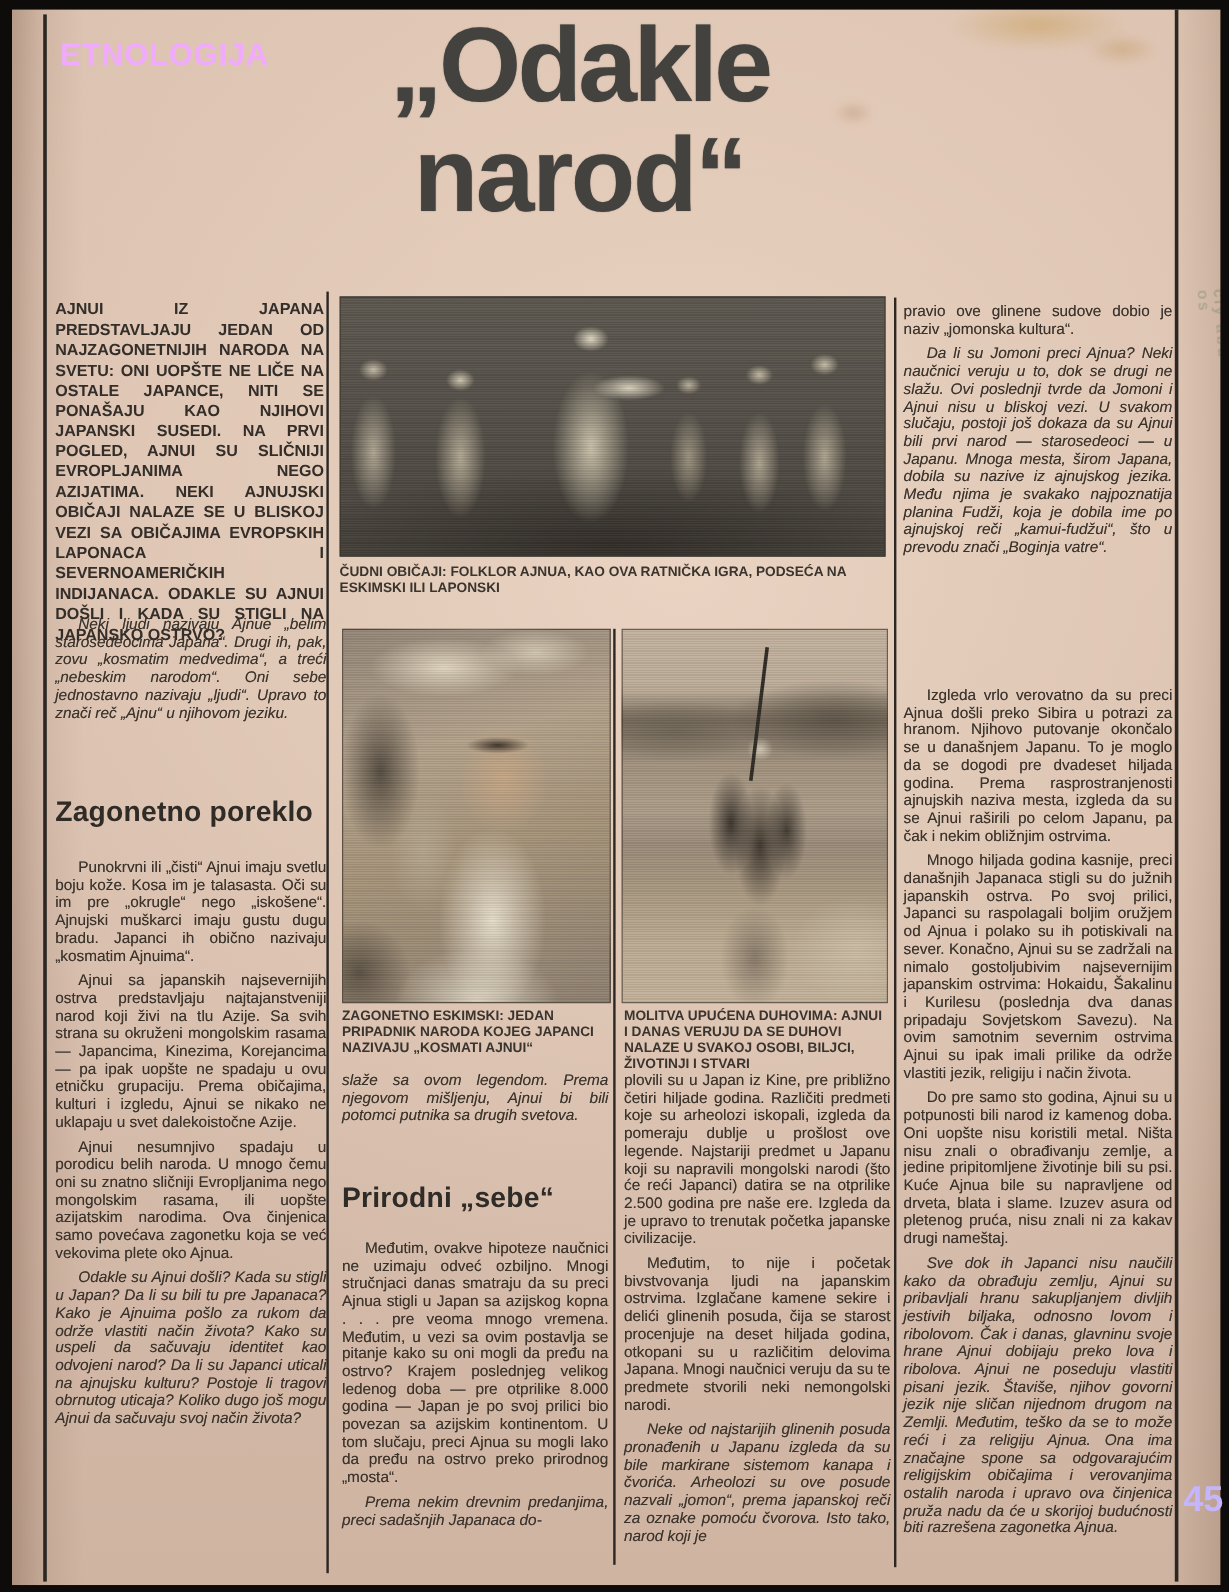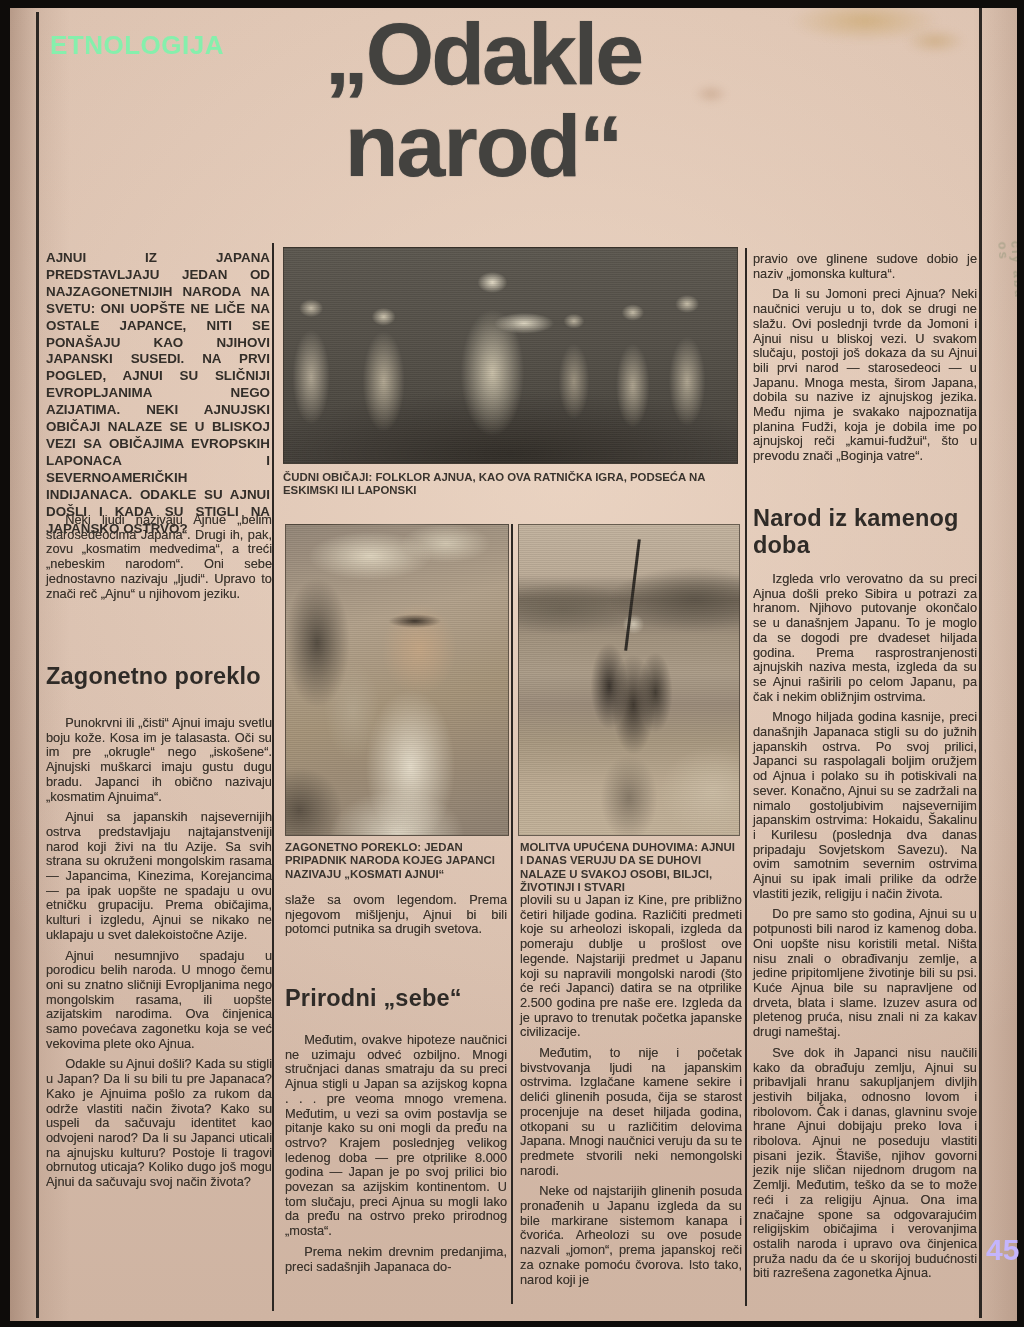--- a/index.html
+++ b/index.html
@@ -9,21 +9,21 @@
          background:
            radial-gradient(120% 90% at 55% 35%, rgba(248,228,210,.55) 0%, rgba(248,228,210,0) 60%),
            linear-gradient(90deg, rgba(96,62,44,.30) 0px, rgba(96,62,44,.10) 26px, rgba(96,62,44,0) 60px),
            linear-gradient(270deg, rgba(96,62,44,.18) 0px, rgba(96,62,44,0) 45px),
            linear-gradient(180deg,#dcc2b0 0%,#d9bfae 30%,#d5bbaa 65%,#cfb4a2 100%);}
   .edge{position:absolute;background:#0e0c0a;}
   .rule{position:absolute;background:#2c2723;}
 
   .stain{position:absolute;border-radius:50%;filter:blur(3px);}
 
-  .sec-label{position:absolute;font-weight:bold;font-size:26px;letter-spacing:.5px;color:#86efac;}
+  .sec-label{position:absolute;font-weight:bold;font-size:26px;letter-spacing:.5px;color:#f0abfc;}
   .kicker{position:absolute;font-weight:bold;font-size:20px;line-height:23px;color:#2f2c28;width:210px;}
   .bigtitle{position:absolute;left:278px;top:8px;width:410px;text-align:center;
             font-weight:bold;font-size:88px;line-height:92px;letter-spacing:-3px;color:#43423f;
             text-shadow:0 0 1px rgba(67,66,63,.6);}
   .bigtitle .l2{letter-spacing:-2px;}
 
   .lead{position:absolute;left:46px;top:250px;width:224px;
         font-weight:bold;font-size:13.4px;line-height:16.9px;color:#332e29;
         text-align:justify;}
 
@@ -33,21 +33,21 @@
         pointer-events:none;}
   .stick{position:absolute;background:#2e2a25;}
 
   .caption{position:absolute;font-weight:bold;font-size:11.4px;line-height:13.4px;
            color:#3a342e;}
 
   .col{position:absolute;text-align:justify;color:#3a332c;font-size:12.8px;line-height:14.7px;
        text-shadow:0 0 .4px rgba(58,51,44,.55);}
   .col p{margin:0 0 6px 0;}
   .col p.ind{text-indent:1.5em;}
-  .col p:last-child{margin-bottom:0;}
+  .col p:last-child{margin-bottom:0;font-style:italic;}
 
   .heading{position:absolute;font-weight:bold;font-size:23.5px;line-height:27px;color:#2f2b27;
            letter-spacing:.2px;}
 
   .pagenum{position:absolute;font-weight:bold;font-size:30px;color:#c4b5fd;}
 
   .ink-bleed{position:absolute;opacity:.30;transform:rotate(86deg);color:#5d7a55;
              font-size:13px;line-height:13px;letter-spacing:2px;filter:blur(.6px);font-weight:bold;}
 </style>
 </head>
@@ -105,21 +105,21 @@
          radial-gradient(86px 34px at 38% 10%, rgba(226,216,194,.95), rgba(226,216,194,0) 72%),
          radial-gradient(60px 26px at 72% 6%, rgba(218,208,186,.85), rgba(218,208,186,0) 75%),
          radial-gradient(46px 90px at 14% 38%, rgba(60,54,46,.80), rgba(60,54,46,0) 72%),
          radial-gradient(40px 70px at 30% 60%, rgba(190,178,156,.55), rgba(190,178,156,0) 70%),
          radial-gradient(34px 9px at 58% 31%, rgba(40,33,27,.85), rgba(40,33,27,0) 78%),
          radial-gradient(52px 64px at 60% 40%, rgba(198,166,132,.9), rgba(198,166,132,0) 72%),
          radial-gradient(64px 110px at 56% 78%, rgba(232,224,206,.95), rgba(232,224,206,0) 70%),
          radial-gradient(90px 60px at 50% 100%, rgba(226,218,200,.9), rgba(226,218,200,0) 75%),
          radial-gradient(60px 60px at 6% 92%, rgba(70,62,52,.75), rgba(70,62,52,0) 72%),
          linear-gradient(165deg,#938678 0%,#b2a18b 32%,#a59379 58%,#8e8071 100%);"></div>
-  <div class="caption" style="left:285px;top:841px;width:212px;">ZAGONETNO POREKLO: JEDAN PRIPADNIK NARODA KOJEG JAPANCI NAZIVAJU „KOSMATI AJNUI“</div>
+  <div class="caption" style="left:285px;top:841px;width:212px;">ZAGONETNO ESKIMSKI: JEDAN PRIPADNIK NARODA KOJEG JAPANCI NAZIVAJU „KOSMATI AJNUI“</div>
 
   <div class="photo" style="left:518px;top:524px;width:222px;height:312px;
        background:
          radial-gradient(120px 46px at 80% 24%, rgba(88,80,68,.85), rgba(88,80,68,0) 72%),
          radial-gradient(110px 36px at 20% 27%, rgba(104,95,80,.75), rgba(104,95,80,0) 72%),
          radial-gradient(26px 60px at 41% 52%, rgba(52,46,40,.95), rgba(52,46,40,0) 72%),
          radial-gradient(30px 70px at 52% 58%, rgba(58,51,43,.95), rgba(58,51,43,0) 72%),
          radial-gradient(14px 13px at 52% 32%, rgba(214,205,186,.9), rgba(214,205,186,0) 78%),
          radial-gradient(24px 56px at 62% 54%, rgba(56,50,42,.9), rgba(56,50,42,0) 72%),
          radial-gradient(40px 60px at 50% 88%, rgba(120,108,92,.8), rgba(120,108,92,0) 72%),
@@ -152,21 +152,20 @@
   <div class="col" style="left:520px;top:893px;width:222px;">
       <p class="para">plovili su u Japan iz Kine, pre približno četiri hiljade godina. Različiti predmeti koje su arheolozi iskopali, izgleda da pomeraju dublje u prošlost ove legende. Najstariji predmet u Japanu koji su napravili mongolski narodi (što će reći Japanci) datira se na otprilike 2.500 godina pre naše ere. Izgleda da je upravo to trenutak početka japanske civilizacije.</p>
       <p class="para ind">Međutim, to nije i početak bivstvovanja ljudi na japanskim ostrvima. Izglačane kamene sekire i delići glinenih posuda, čija se starost procenjuje na deset hiljada godina, otkopani su u različitim delovima Japana. Mnogi naučnici veruju da su te predmete stvorili neki nemongolski narodi.</p>
       <p class="para ind">Neke od najstarijih glinenih posuda pronađenih u Japanu izgleda da su bile markirane sistemom kanapa i čvorića. Arheolozi su ove posude nazvali „jomon“, prema japanskoj reči za oznake pomoću čvorova. Isto tako, narod koji je</p>
     </div>
 
   <div class="col" style="left:753px;top:252px;width:224px;">
       <p class="para">pravio ove glinene sudove dobio je naziv „jomonska kultura“.</p>
       <p class="para ind">Da li su Jomoni preci Ajnua? Neki naučnici veruju u to, dok se drugi ne slažu. Ovi poslednji tvrde da Jomoni i Ajnui nisu u bliskoj vezi. U svakom slučaju, postoji još dokaza da su Ajnui bili prvi narod — starosedeoci — u Japanu. Mnoga mesta, širom Japana, dobila su nazive iz ajnujskog jezika. Među njima je svakako najpoznatija planina Fudži, koja je dobila ime po ajnujskoj reči „kamui-fudžui“, što u prevodu znači „Boginja vatre“.</p>
     </div>
-  <div class="heading" style="left:753px;top:505px;width:224px;">Narod iz kamenog doba</div>
   <div class="col" style="left:753px;top:572px;width:224px;">
       <p class="para ind">Izgleda vrlo verovatno da su preci Ajnua došli preko Sibira u potrazi za hranom. Njihovo putovanje okončalo se u današnjem Japanu. To je moglo da se dogodi pre dvadeset hiljada godina. Prema rasprostranjenosti ajnujskih naziva mesta, izgleda da su se Ajnui raširili po celom Japanu, pa čak i nekim obližnjim ostrvima.</p>
       <p class="para ind">Mnogo hiljada godina kasnije, preci današnjih Japanaca stigli su do južnih japanskih ostrva. Po svoj prilici, Japanci su raspolagali boljim oružjem od Ajnua i polako su ih potiskivali na sever. Konačno, Ajnui su se zadržali na nimalo gostoljubivim najsevernijim japanskim ostrvima: Hokaidu, Šakalinu i Kurilesu (poslednja dva danas pripadaju Sovjetskom Savezu). Na ovim samotnim severnim ostrvima Ajnui su ipak imali prilike da održe vlastiti jezik, religiju i način života.</p>
       <p class="para ind">Do pre samo sto godina, Ajnui su u potpunosti bili narod iz kamenog doba. Oni uopšte nisu koristili metal. Ništa nisu znali o obrađivanju zemlje, a jedine pripitomljene životinje bili su psi. Kuće Ajnua bile su napravljene od drveta, blata i slame. Izuzev asura od pletenog pruća, nisu znali ni za kakav drugi nameštaj.</p>
       <p class="para ind">Sve dok ih Japanci nisu naučili kako da obrađuju zemlju, Ajnui su pribavljali hranu sakupljanjem divljih jestivih biljaka, odnosno lovom i ribolovom. Čak i danas, glavninu svoje hrane Ajnui dobijaju preko lova i ribolova. Ajnui ne poseduju vlastiti pisani jezik. Štaviše, njihov govorni jezik nije sličan nijednom drugom na Zemlji. Međutim, teško da se to može reći i za religiju Ajnua. Ona ima značajne spone sa odgovarajućim religijskim običajima i verovanjima ostalih naroda i upravo ova činjenica pruža nadu da će u skorijoj budućnosti biti razrešena zagonetka Ajnua.</p>
     </div>
 
   <div class="pagenum" style="left:986px;top:1233px;">45</div>
 
 </div>

